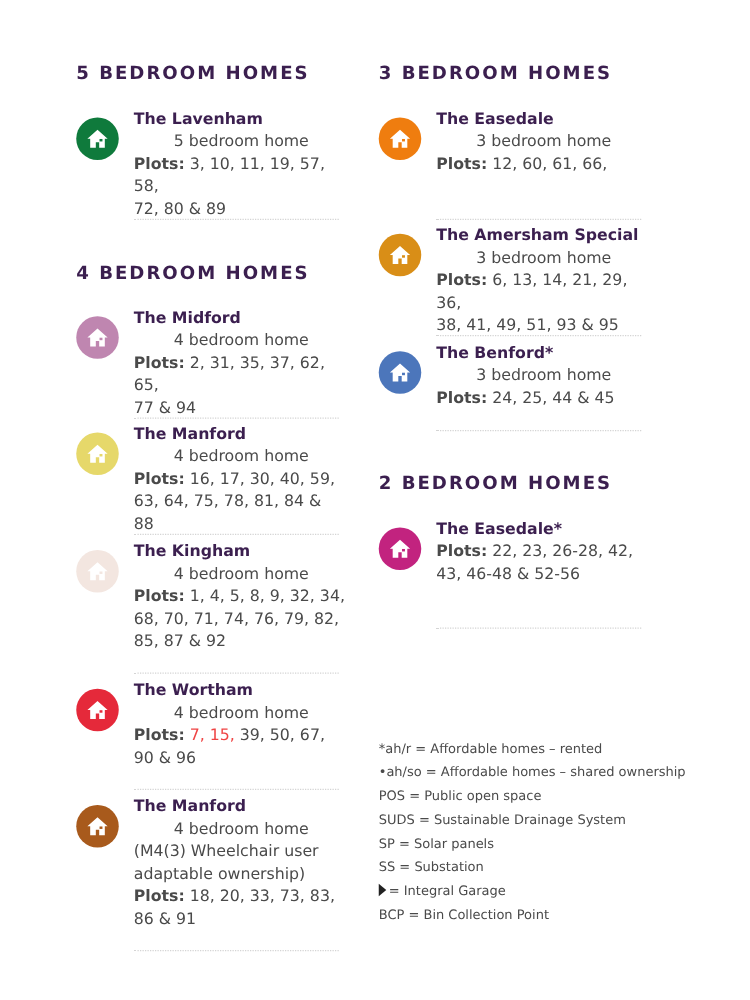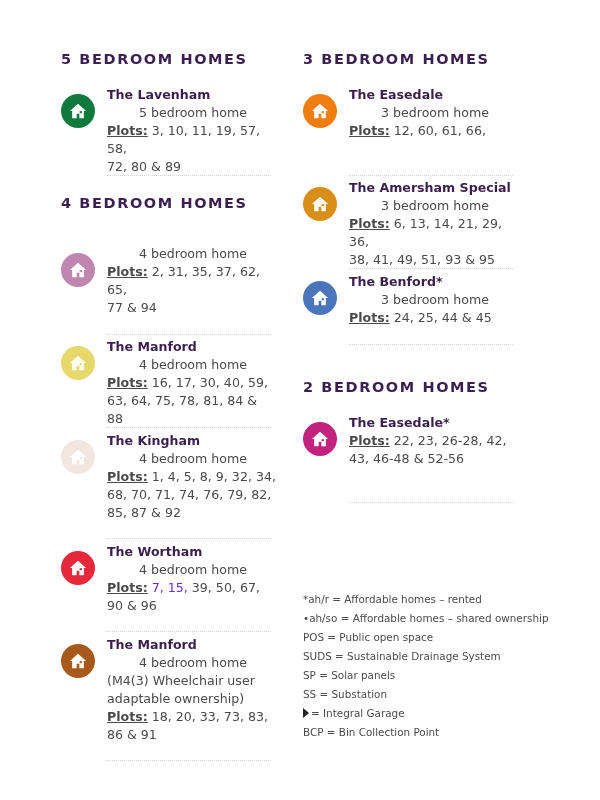--- a/index.html
+++ b/index.html
@@ -15,22 +15,22 @@
   }
   .home { position: absolute; left: 0; width: 215px; }
   .home-icon {
     position: absolute; left: 0; top: 0; width: 34px; height: 34px; border-radius: 50%;
     display: flex; align-items: center; justify-content: center;
   }
   .home-icon svg { width: 18px; height: 18px; display: block; }
   .home-text { position: absolute; left: 46px; top: -8px; width: 170px; font-size: 12.6px; line-height: 18px; }
   .home-name { font-weight: bold; color: #3b1f4f; font-size: 12.6px; white-space: nowrap; }
   .home-desc { color: #4a4a4a; margin-left: 32px; }
-  .plots-label { font-weight: bold; color: #4a4a4a; text-decoration: underline; }
-  .plots-strong { color: #6d28d9; margin-top: 32px; }
+  .plots-label { font-weight: bold; color: #4a4a4a; }
+  .plots-strong { color: #ef4444; margin-top: 32px; }
   .sep {
     position: absolute; left: 46px; width: 164px; height: 0;
     border-top: 1px dotted #d4d4d4;
   }
   .legend { position: absolute; left: 303px; top: 590px; font-size: 10.4px; line-height: 19px; color: #4a4a4a; }
   .legend-item { white-space: nowrap; }
   .tri { display: inline-block; width: 0; height: 0; border-top: 5px solid transparent; border-bottom: 5px solid transparent; border-left: 6px solid #222; vertical-align: -1px; margin-right: 2px; }
 </style>
 </head>
 <body>
@@ -55,29 +55,30 @@
       </div>
     <div class="home-text">
       <div class="home-name">The Lavenham</div>
       <div class="home-desc">5 bedroom home</div>
       <div><span class="plots-label">Plots:</span><span> 3, 10, 11, 19, 57, 58,</span></div>
       <div>72, 80 &amp; 89</div>
     </div>
   </div>
   <div class="sep" style="top:175px"></div>
 
-  <div class="section-title" style="top:195px">4 BEDROOM HOMES</div>
+  <div class="section-title" style="top:211px">4 BEDROOM HOMES</div>
 
   <div class="home" style="top:253px">
     <div class="home-icon" style="background:#bf86b0;color:#bf86b0">
         <svg>
           <use href="#house"></use>
         </svg>
       </div>
     <div class="home-text">
+      <div class="home-name">The Midford</div>
       <div class="home-desc">4 bedroom home</div>
       <div><span class="plots-label">Plots:</span><span> 2, 31, 35, 37, 62, 65,</span></div>
       <div>77 &amp; 94</div>
     </div>
   </div>
   <div class="sep" style="top:334px"></div>
 
   <div class="home" style="top:346px">
     <div class="home-icon" style="background:#e6d86a;color:#e6d86a">
         <svg>

